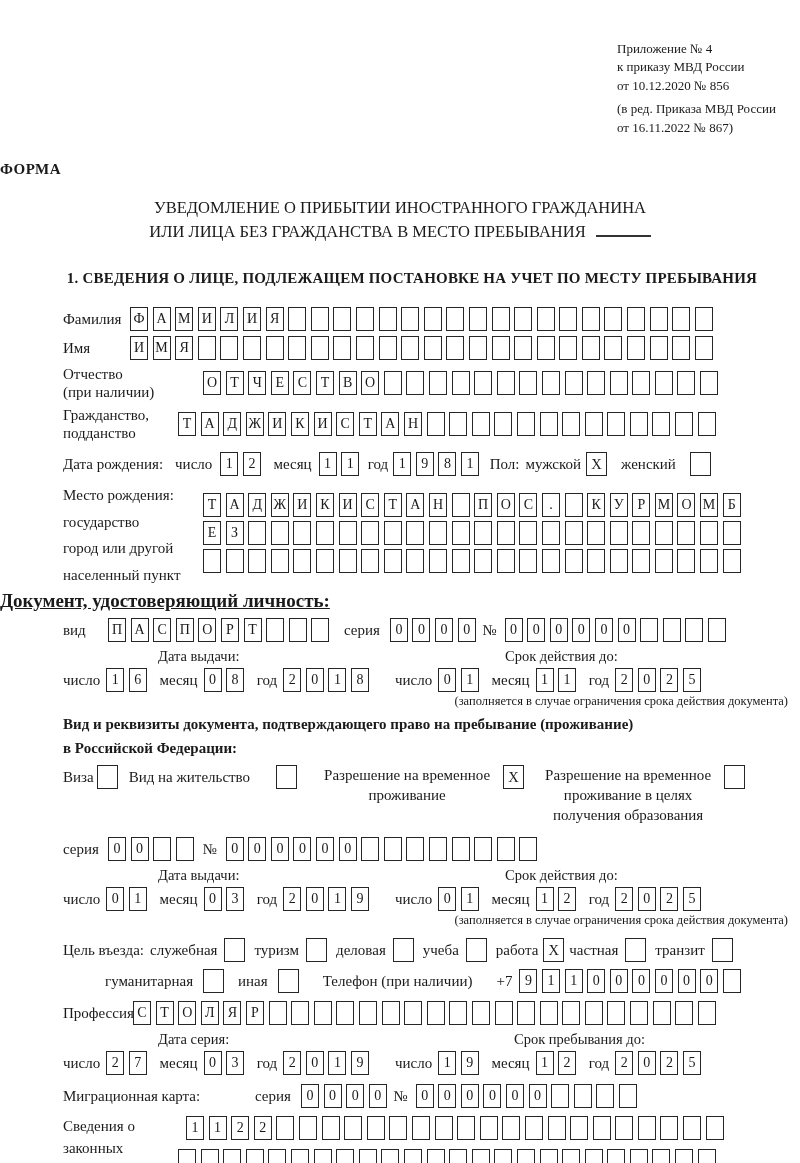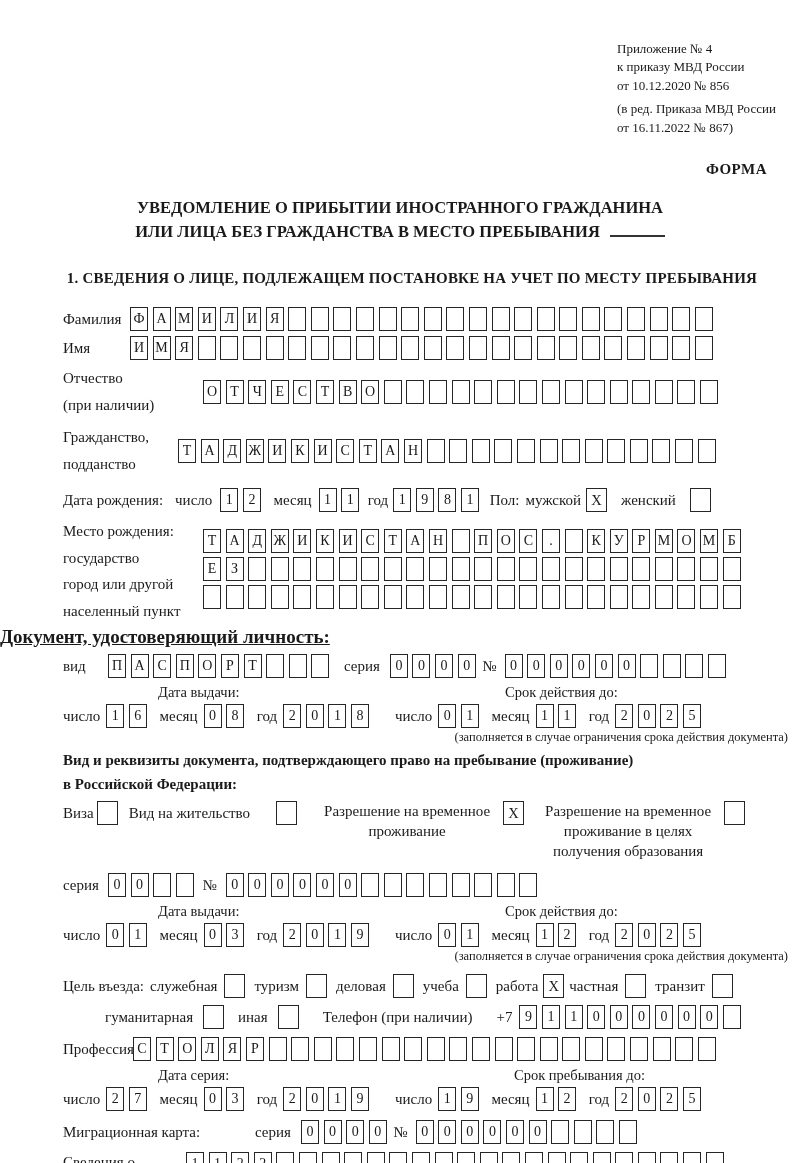--- a/index.html
+++ b/index.html
@@ -1,30 +1,30 @@
 <!DOCTYPE html>
 <html><head>
 <meta charset="utf-8">
 <style>
   * { box-sizing: border-box; margin: 0; padding: 0; }
   html,body { width: 800px; height: 1163px; background: #ffffff; overflow: hidden; }
   body { font-family: "Liberation Serif", "DejaVu Serif", serif; color: #1a1a1a; }
 
   .doc-header { margin: 40px 0 0 617px; font-size: 13px; line-height: 1.42; }
   .doc-header .gap { margin-top: 5px; }
-  .forma { text-align: right; margin: 24px 33px 0 0; font-weight: bold; font-size: 15px; letter-spacing: .5px; }
-
-  .title { text-align: center; margin-top: 18px; font-weight: bold; font-size: 16.5px; line-height: 1.45; }
+  .forma { margin: 24px 33px 0 0; font-weight: bold; font-size: 15px; letter-spacing: .5px; }
+
+  .title { text-align: center; margin-top: 18px; font-weight: normal; font-size: 16.5px; line-height: 1.45; }
   .blank-line { display: inline-block; width: 55px; border-bottom: 2px solid #333; height: 12px; margin-left: 10px; }
 
   .section-heading { margin: 26px 0 0 24px; font-weight: bold; font-size: 15px; letter-spacing: .2px; text-align: center; }
 
   .frow { display: flex; align-items: center; margin: 5px 0 5px 63px; }
   .flabel { font-size: 15px; flex: none; }
-  .ml { white-space: pre-line; line-height: 27px; }
+  .ml { white-space: pre-line; line-height: 18px; }
 
   .cells { display: flex; flex: none; }
   .cell { width: 18px; height: 24px; border: 1.6px solid #262626; margin-right: 4.6px;
           display: flex; align-items: center; justify-content: center;
           font-size: 14px; flex: none; background: #fff; }
   .cbox { width: 21px; height: 24px; border: 1.6px solid #262626; display: inline-flex; flex: none;
           align-items: center; justify-content: center; font-size: 14.5px; background: #fff; }
 
   .center-bold { text-align: left; font-weight: bold; font-size: 19px; margin-top: 8px; text-decoration: underline; }
 

